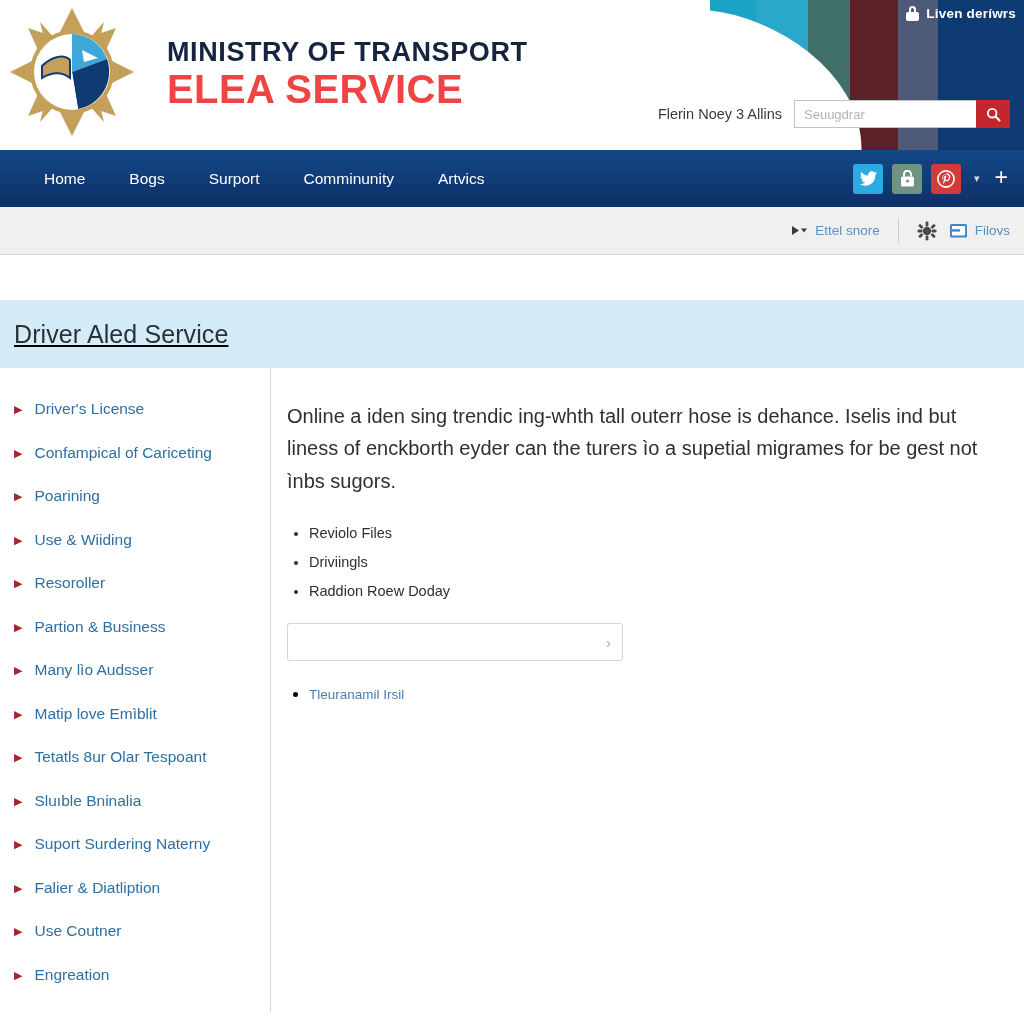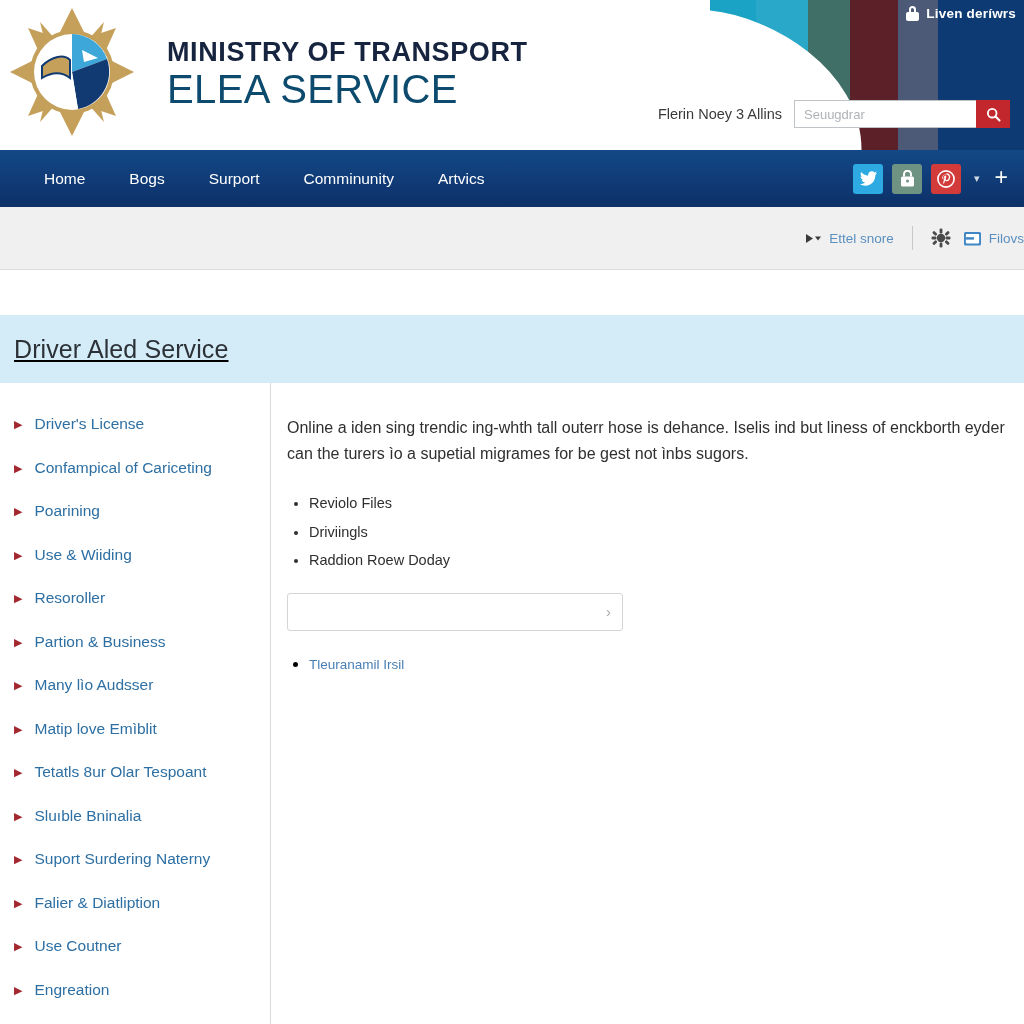--- a/index.html
+++ b/index.html
@@ -75,22 +75,22 @@
   .logo-line1 {
     font-size: 27px;
     font-weight: bold;
     color: #16243f;
     letter-spacing: .6px;
     line-height: 1.08;
     white-space: nowrap;
   }
   .logo-line2 {
     font-size: 40px;
-    font-weight: normal;
-    color: #0c4a6e;
+    font-weight: bold;
+    color: #ef4444;
     letter-spacing: .4px;
     line-height: 1.05;
     white-space: nowrap;
   }
 
   
   .search-cluster {
     position: absolute;
     right: 14px; bottom: 22px;
     display: flex;
@@ -172,26 +172,27 @@
   }
   .nav-plus {
     color: #ffffff; font-size: 23px;
     line-height: 1; padding: 0 6px 3px 2px;
     cursor: pointer; font-weight: 300;
   }
 
   
   .subbar {
     width: 1024px;
-    height: 63px;
+    height: 48px;
     background: #f0f0f0;
     border-bottom: 1px solid #dcdcdc;
     display: flex;
     align-items: center;
     justify-content: flex-end;
+    padding-right: 14px;
     gap: 12px;
   }
   .sub-group {
     display: flex;
     align-items: center;
     gap: 7px;
     cursor: pointer;
   }
   .sub-text {
     font-size: 13.5px;
@@ -254,21 +255,21 @@
     font-size: 15.5px;
     line-height: 22px;
     white-space: nowrap;
   }
 
   .content {
     flex: 1;
     padding: 32px 0 0 16px;
   }
   .intro {
-    font-size: 16px;
+    font-size: 20px;
     color: #2f2f2f;
     line-height: 1.62;
     max-width: 724px;
     margin: 0;
   }
   .content-list {
     margin: 22px 0 0 0;
     padding-left: 22px;
     list-style: disc;
   }

